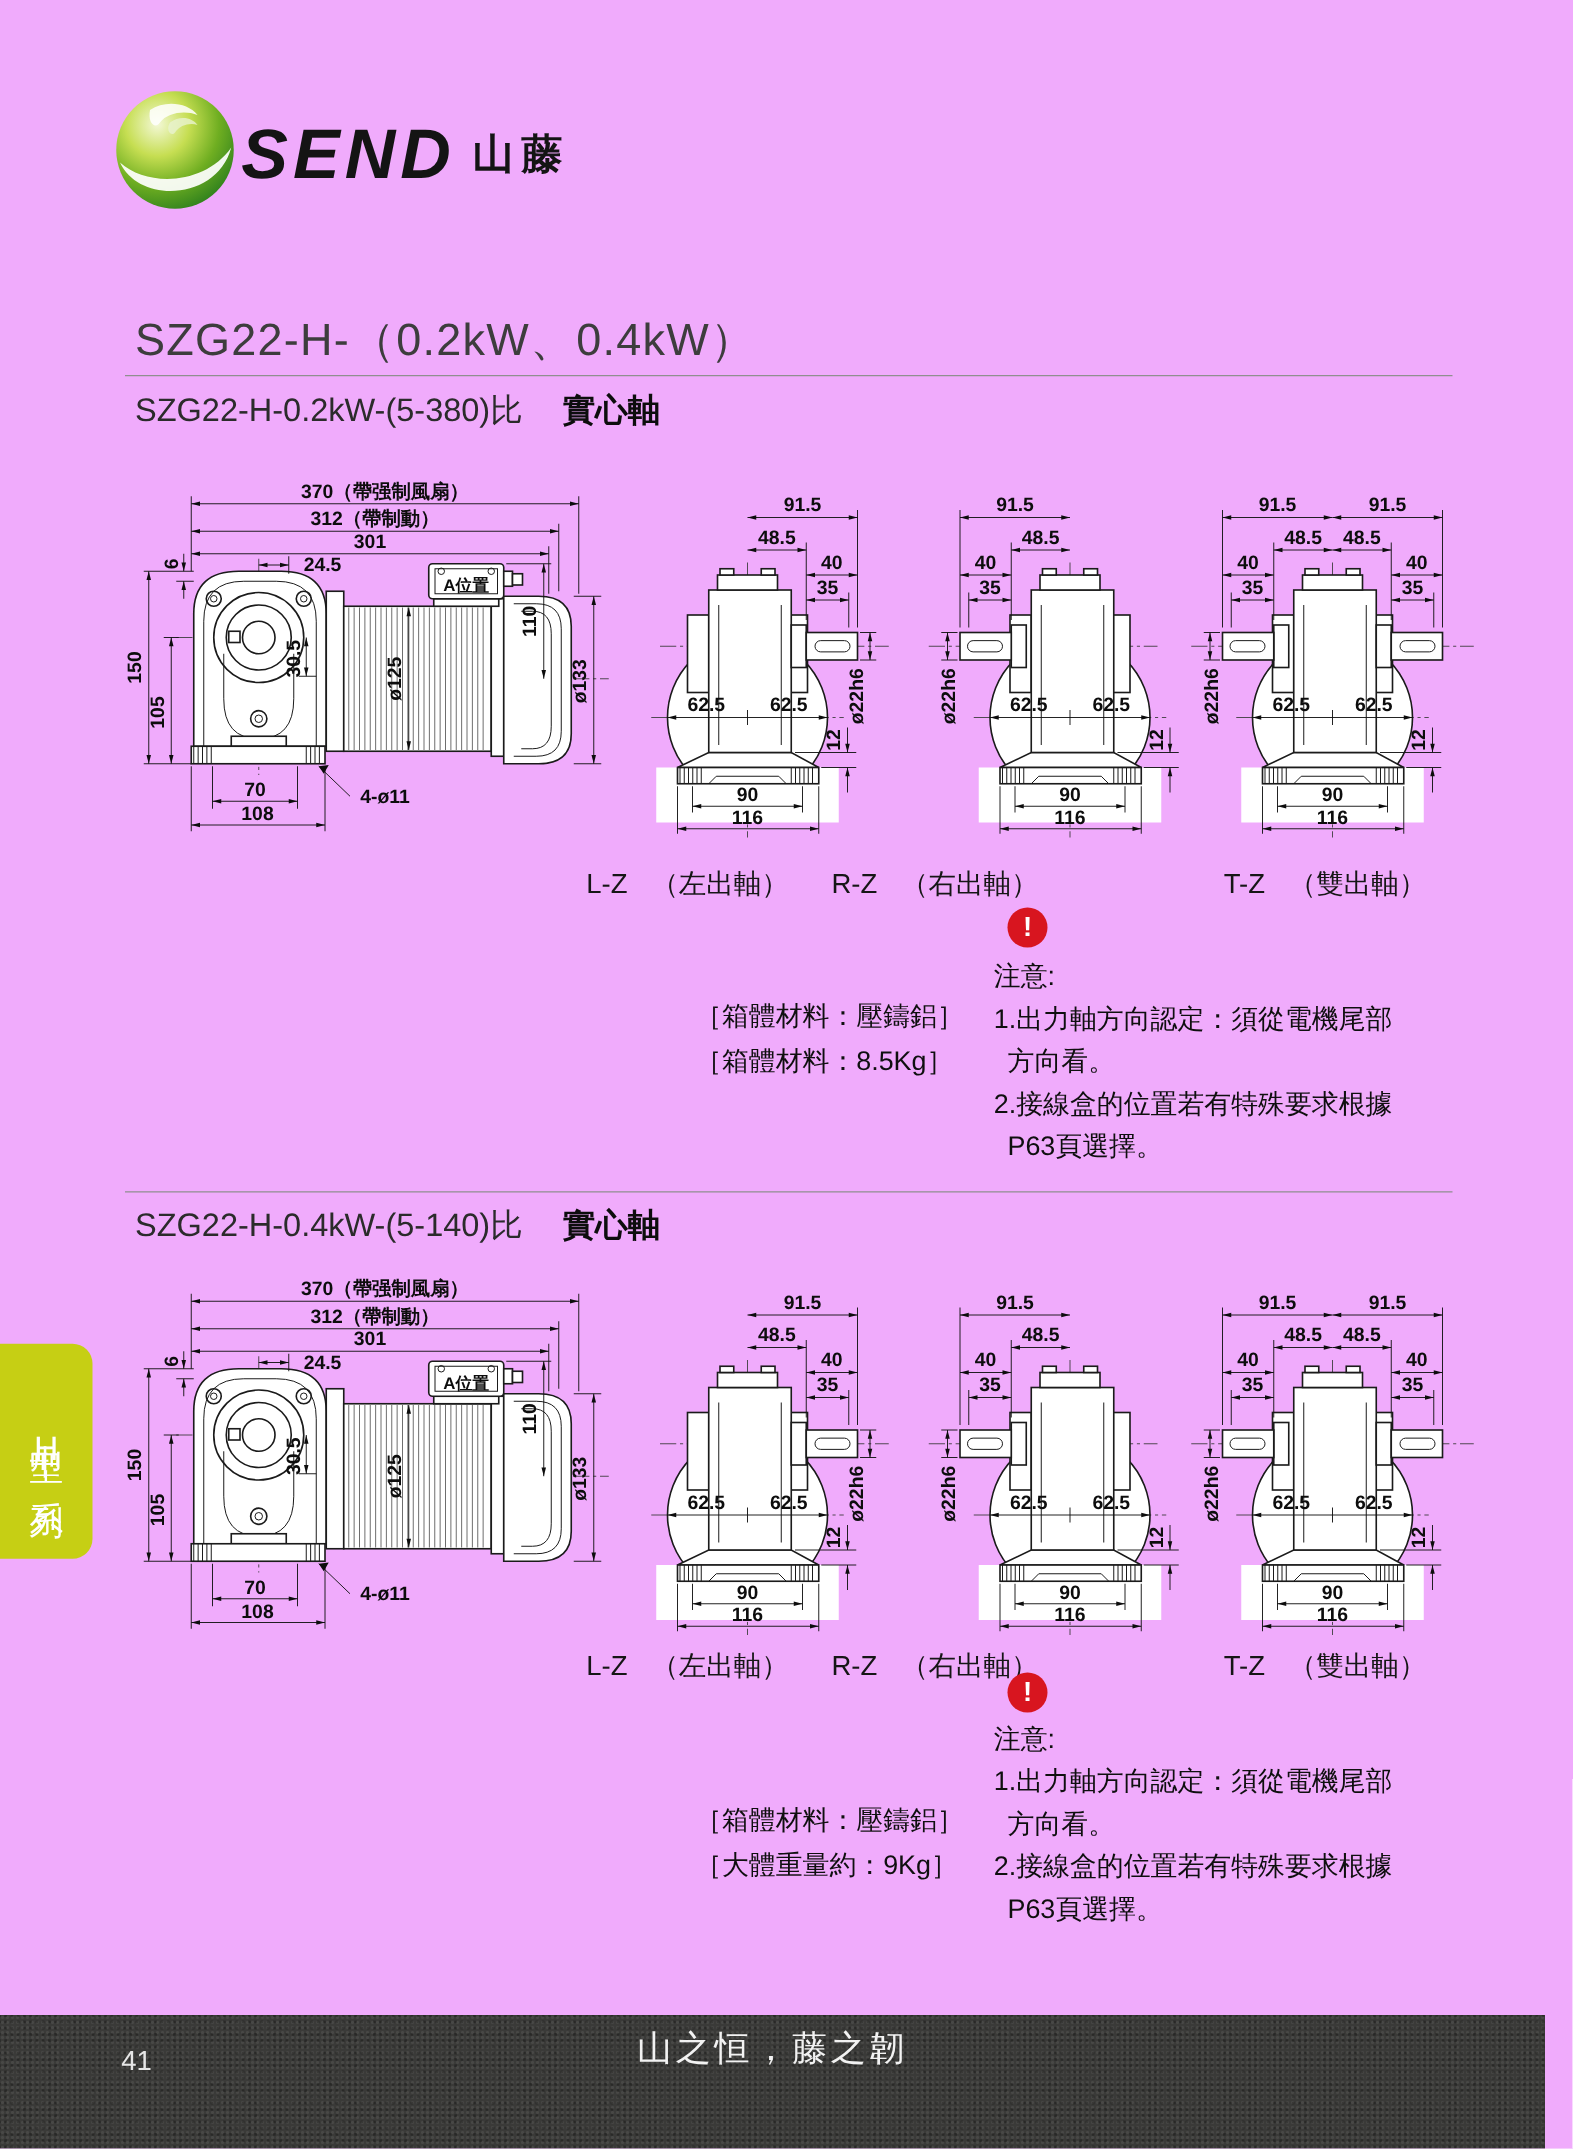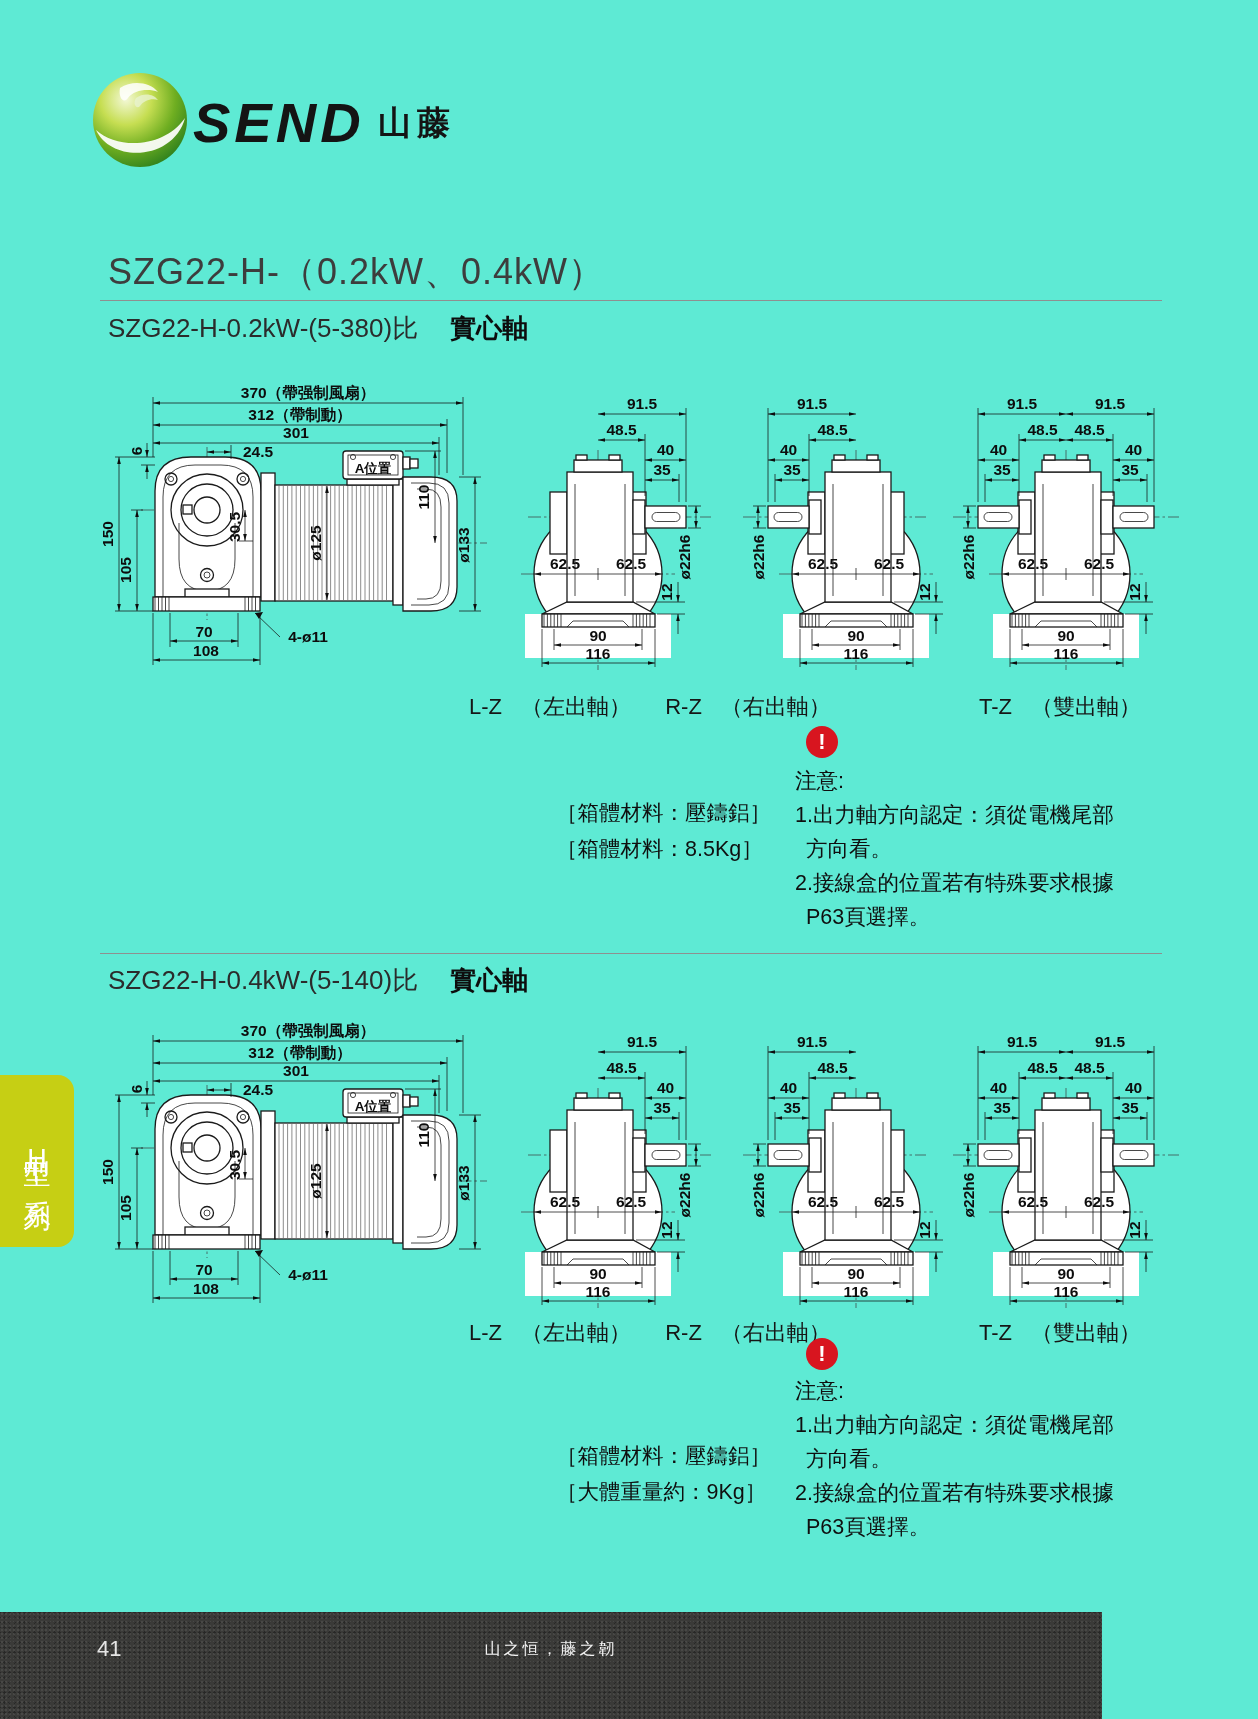--- a/index.html
+++ b/index.html
@@ -1,40 +1,40 @@
 <!DOCTYPE html>
 <html><head>
 <meta charset="utf-8">
 <style>
 *{margin:0;padding:0;box-sizing:border-box}
 html,body{background:#ffffff}
-.page{position:relative;width:1258px;height:1719px;background:#5eead4;overflow:hidden;
+.page{position:relative;width:1258px;height:1719px;background:#f0abfc;overflow:hidden;
       font-family:"Liberation Sans","DejaVu Sans",sans-serif;color:#1a1a1a}
 .abs{position:absolute}
 .hr{position:absolute;left:100px;width:1062px;height:1px;background:#8f8f8f}
 .page-title{font-size:36px;color:#3d3d3d;letter-spacing:1px;white-space:nowrap}
 .sec-title{font-size:26px;color:#2b2b2b;white-space:nowrap}
 .sec-title .shaft{font-weight:bold;color:#0d0d0d;margin-left:32px}
 .view-label{font-size:22px;color:#161616;transform:translateX(-50%);white-space:nowrap}
 .view-label .vn{margin-left:19px}
 .warn-icon{width:32px;height:32px;border-radius:50%;background:#d8151f;color:#fff;
            display:flex;align-items:center;justify-content:center;
            font-weight:bold;font-size:22px;line-height:1}
 .notice{font-size:21.5px;color:#0f0f0f;line-height:34px;white-space:nowrap}
 .notice .cont{padding-left:11px}
 .material{font-size:21.5px;color:#0f0f0f;line-height:36px;white-space:nowrap}
 .side-tab{left:0;width:74px;background:#c6cf14;color:#fff;border-radius:0 16px 16px 0;
           writing-mode:vertical-rl;text-orientation:upright;font-size:27px;letter-spacing:5px;
           display:flex;align-items:center;justify-content:center}
-.footer{left:0;top:1612px;width:1102px;height:107px;background-color:#3a3a38;
+.footer{left:0;top:1612px;width:1236px;height:107px;background-color:#3a3a38;
         background-image:radial-gradient(rgba(255,255,255,.07) 1px,transparent 1.4px),
                          radial-gradient(rgba(0,0,0,.30) 1px,transparent 1.4px);
         background-size:4px 4px,5px 5px;background-position:0 0,2px 3px}
 .page-num{left:97px;top:24px;font-size:22px;color:#e6e6e6}
-.slogan{left:50%;transform:translateX(-50%);top:27px;font-size:16px;color:#f2f2f2;letter-spacing:3px;white-space:nowrap}
+.slogan{left:50%;transform:translateX(-50%);top:8px;font-size:28px;color:#f2f2f2;letter-spacing:3px;white-space:nowrap}
 svg text{font-family:"Liberation Sans","DejaVu Sans",sans-serif}
 .dt{font-size:15.5px;font-weight:bold;fill:#0d0d0d;text-anchor:middle}
 .dtc{font-size:13.5px;font-weight:bold;fill:#0d0d0d;text-anchor:middle}
 .ol{stroke:#1b1b1b;stroke-width:1.3;fill:none}
 .olf{stroke:#1b1b1b;stroke-width:1.3;fill:#fff}
 .ol2{stroke:#1b1b1b;stroke-width:.8;fill:none}
 .rib{stroke:#2c2c2c;stroke-width:.55}
 .dl{stroke:#141414;stroke-width:.75;fill:none}
 .cl{stroke:#3a3a3a;stroke-width:.7;stroke-dasharray:13 3 2.5 3;fill:none}
 .ar{fill:#0d0d0d}

